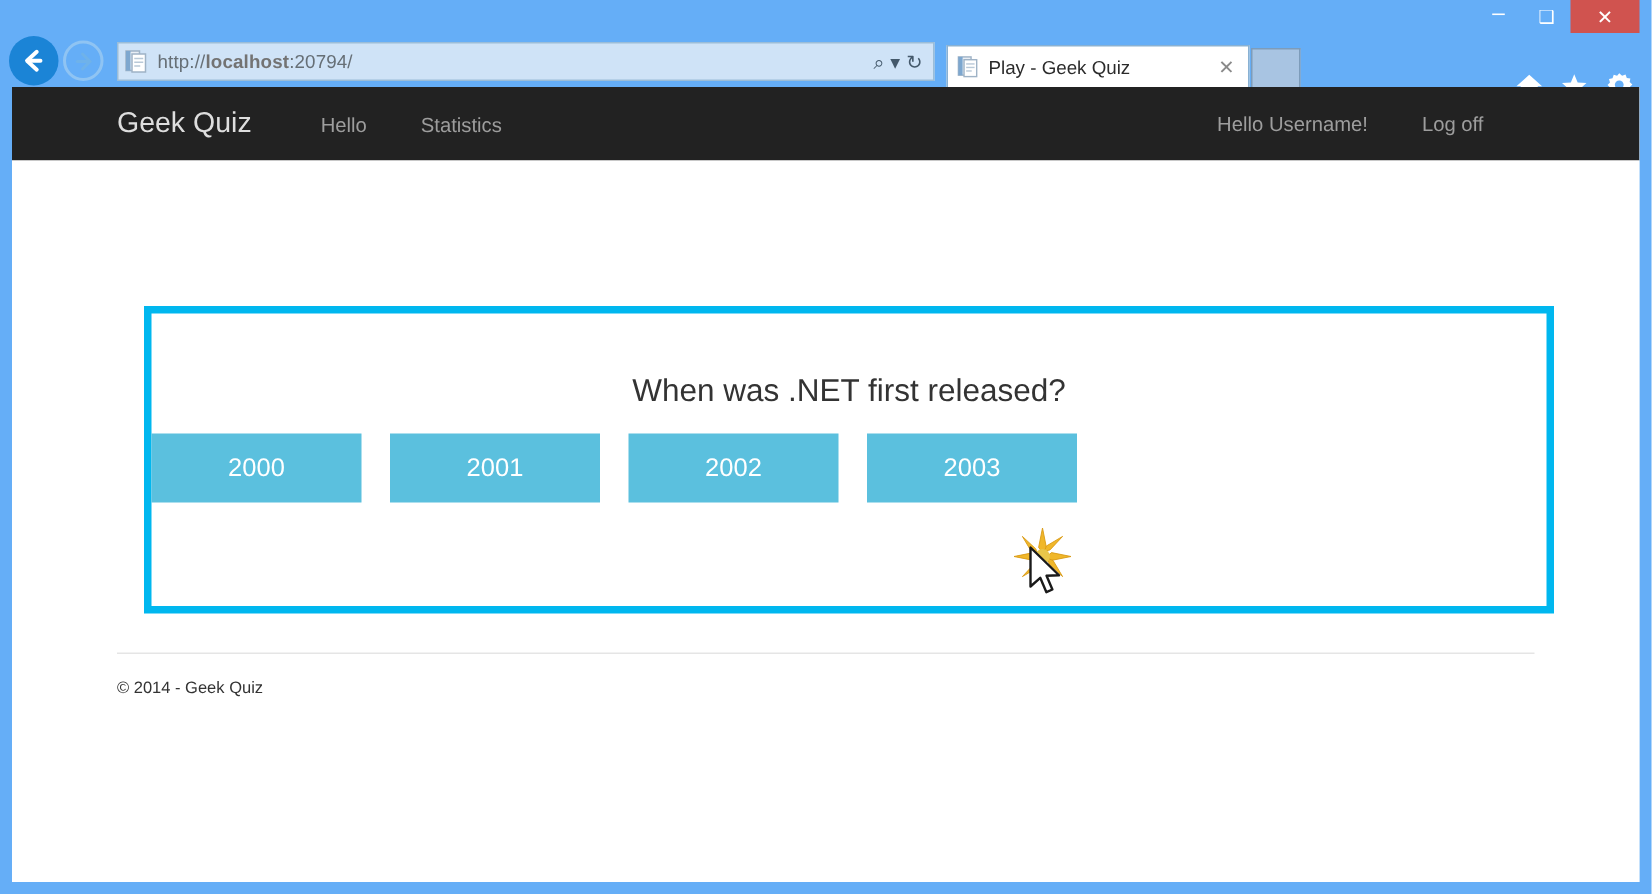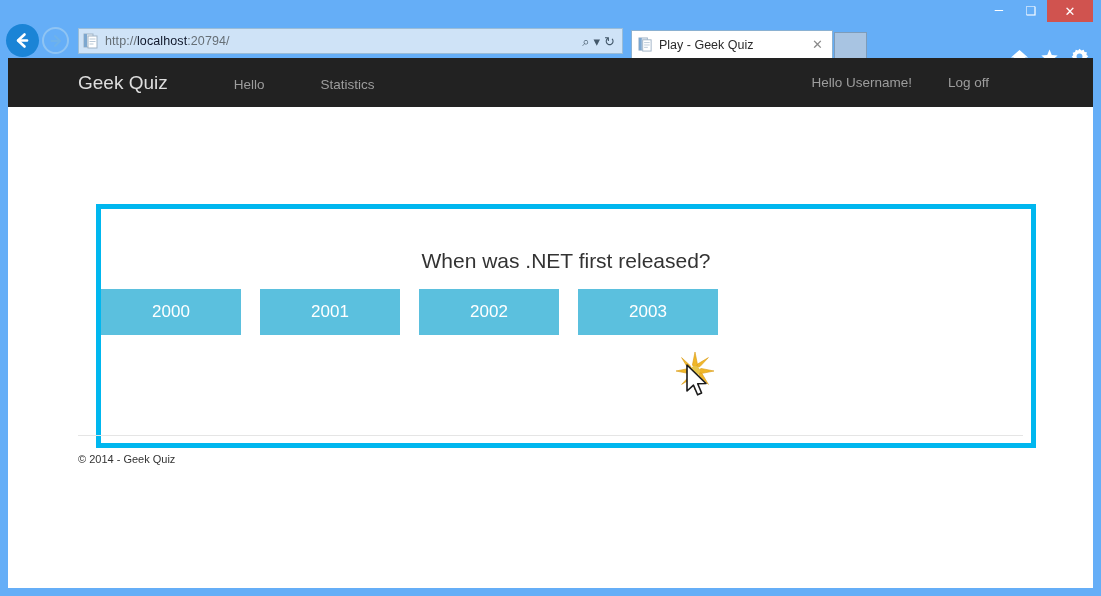--- a/index.html
+++ b/index.html
@@ -84,21 +84,21 @@
     position: relative;
   }
   .addr-text {
     flex: 1 1 auto;
     font-size: 12.5px;
     color: #666f76;
     white-space: nowrap;
     overflow: hidden;
     letter-spacing: 0.1px;
   }
-  .addr-text .host { color: #0f172a; font-weight: normal; }
+  .addr-text .host { color: #737373; font-weight: bold; }
   .addr-icons {
     display: flex; align-items: center; gap: 4px;
     padding-right: 3px;
     color: #44596b;
   }
   .addr-icons span { font-size: 13px; line-height: 1; }
   .caret-tiny { font-size: 8px; }
 
   .tabstrip {
     position: absolute;
@@ -156,21 +156,21 @@
 
   
   .site-navbar {
     position: absolute;
     left: 0; top: 0;
     width: 1085px; height: 49px;
     background: #222222;
     display: flex;
     align-items: center;
   }
-  .nav-left { display: flex; align-items: baseline; padding-left: 70px; gap: 20px; }
+  .nav-left { display: flex; align-items: baseline; padding-left: 70px; }
   .brand {
     color: #dedede;
     font-size: 19px;
     padding-right: 28px;
     white-space: nowrap;
   }
   .nav-link {
     color: #9d9d9d;
     font-size: 13.5px;
     padding: 0 18px;
@@ -186,21 +186,21 @@
   .page-body {
     position: absolute;
     left: 0; top: 49px;
     width: 1085px; height: 481px;
     background: #ffffff;
   }
 
   .quiz-card {
     position: absolute;
     left: 88px; top: 97px;
-    width: 940px; height: 244px;
+    width: 940px; height: 205px;
     border: 5px solid #00b7ef;
     background: #ffffff;
   }
   .question {
     text-align: center;
     font-size: 21px;
     color: #333333;
     margin-top: 40px;
   }
   .answers {

